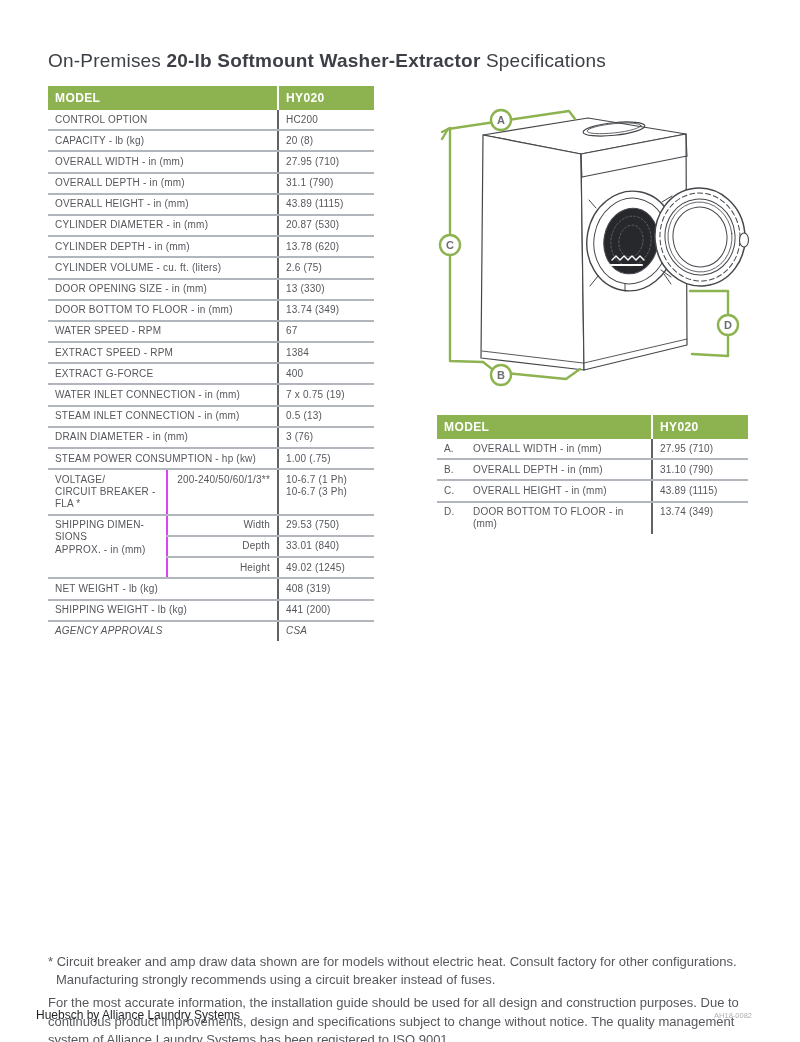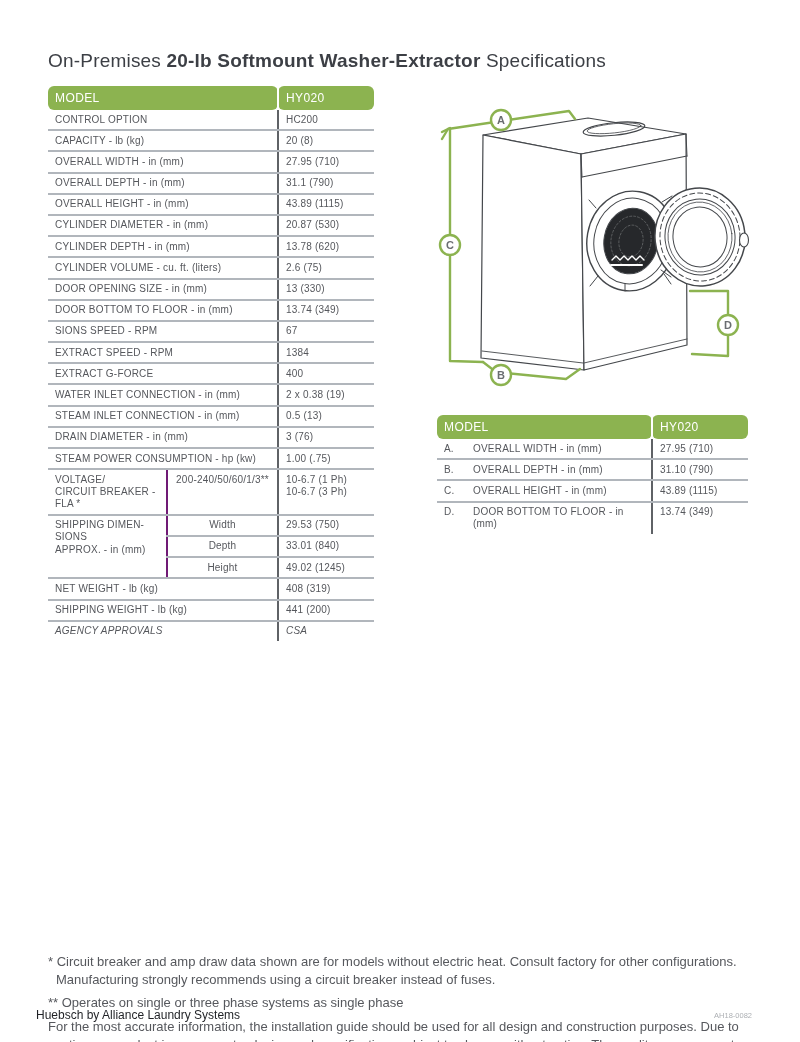--- a/index.html
+++ b/index.html
@@ -6,30 +6,30 @@
   .page{position:relative;width:800px;height:1042px;background:#ffffff;
         font-family:"Liberation Sans",sans-serif;color:#54565A;overflow:hidden;}
 
   
   .title{position:absolute;left:48px;top:50px;font-size:19px;color:#3C3F45;
          letter-spacing:.2px;white-space:nowrap;}
   .title b{font-weight:700;}
 
   
   table{border-collapse:collapse;table-layout:fixed;}
-  th{background:#8CB350;color:#fff;font-size:12px;font-weight:400;text-align:left;
-     padding:5px 7px;letter-spacing:.4px;border-radius:6px;}
+  th{background:#8CB350;color:#fff;font-size:12px;font-weight:700;text-align:left;
+     padding:5px 7px;letter-spacing:.4px;}
   td{font-size:10px;color:#55575C;padding:3.5px 7px;letter-spacing:.2px;
      vertical-align:top;line-height:1.22;}
   .spec-table{position:absolute;left:48px;top:86px;width:326px;}
   .spec-table tr td{border-bottom:2px solid #B1B6BC;}
   .spec-table tr.lastrow td{border-bottom:none;font-style:italic;}
   td.val, th.valh{border-left:2px solid #5F6266;}
   th.valh{border-left:2px solid #ffffff;}
-  td.mid{border-left:2px solid #701a75;text-align:center;}
+  td.mid{border-left:2px solid #d946ef;text-align:right;}
   .dim-table{position:absolute;left:437px;top:415px;width:311px;}
   .dim-table tr td{border-bottom:2px solid #B1B6BC;}
   .dim-table tr.lastrow td{border-bottom:none;}
   td.letter{padding-right:0;}
 
   
   .diagram{position:absolute;left:438px;top:98px;width:322px;height:302px;}
 
   
   .footnotes{position:absolute;left:48px;top:953px;width:706px;font-size:13px;
@@ -93,34 +93,34 @@
         </tr>
     <tr>
           <td colspan="2">DOOR OPENING SIZE - in (mm)</td>
           <td class="val">13 (330)</td>
         </tr>
     <tr>
           <td colspan="2">DOOR BOTTOM TO FLOOR - in (mm)</td>
           <td class="val">13.74 (349)</td>
         </tr>
     <tr>
-          <td colspan="2">SIONS SPEED - RPM</td>
+          <td colspan="2">WATER SPEED - RPM</td>
           <td class="val">67</td>
         </tr>
     <tr>
           <td colspan="2">EXTRACT SPEED - RPM</td>
           <td class="val">1384</td>
         </tr>
     <tr>
           <td colspan="2">EXTRACT G-FORCE</td>
           <td class="val">400</td>
         </tr>
     <tr>
           <td colspan="2">WATER INLET CONNECTION - in (mm)</td>
-          <td class="val">2 x 0.38 (19)</td>
+          <td class="val">7 x 0.75 (19)</td>
         </tr>
     <tr>
           <td colspan="2">STEAM INLET CONNECTION - in (mm)</td>
           <td class="val">0.5 (13)</td>
         </tr>
     <tr>
           <td colspan="2">DRAIN DIAMETER - in (mm)</td>
           <td class="val">3 (76)</td>
         </tr>
     <tr>
@@ -256,20 +256,19 @@
     <tr class="lastrow">
           <td class="letter">D.</td>
           <td>DOOR BOTTOM TO FLOOR - in (mm)</td>
           <td class="val">13.74 (349)</td>
         </tr>
   </tbody>
     </table>
 
   <div class="footnotes">
     <p class="hang">* Circuit breaker and amp draw data shown are for models without electric heat. Consult factory for other configurations. Manufacturing strongly recommends using a circuit breaker instead of fuses.</p>
-    <p class="hang">** Operates on single or three phase systems as single phase</p>
     <p>For the most accurate information, the installation guide should be used for all design and construction purposes. Due to continuous product improvements, design and specifications subject to change without notice. The quality management system of Alliance Laundry Systems has been registered to ISO 9001.</p>
   </div>
 
   <div class="footer-left">Huebsch by Alliance Laundry Systems</div>
   <div class="footer-right">AH18-0082</div>
 
 </div>
 
 </body></html>

